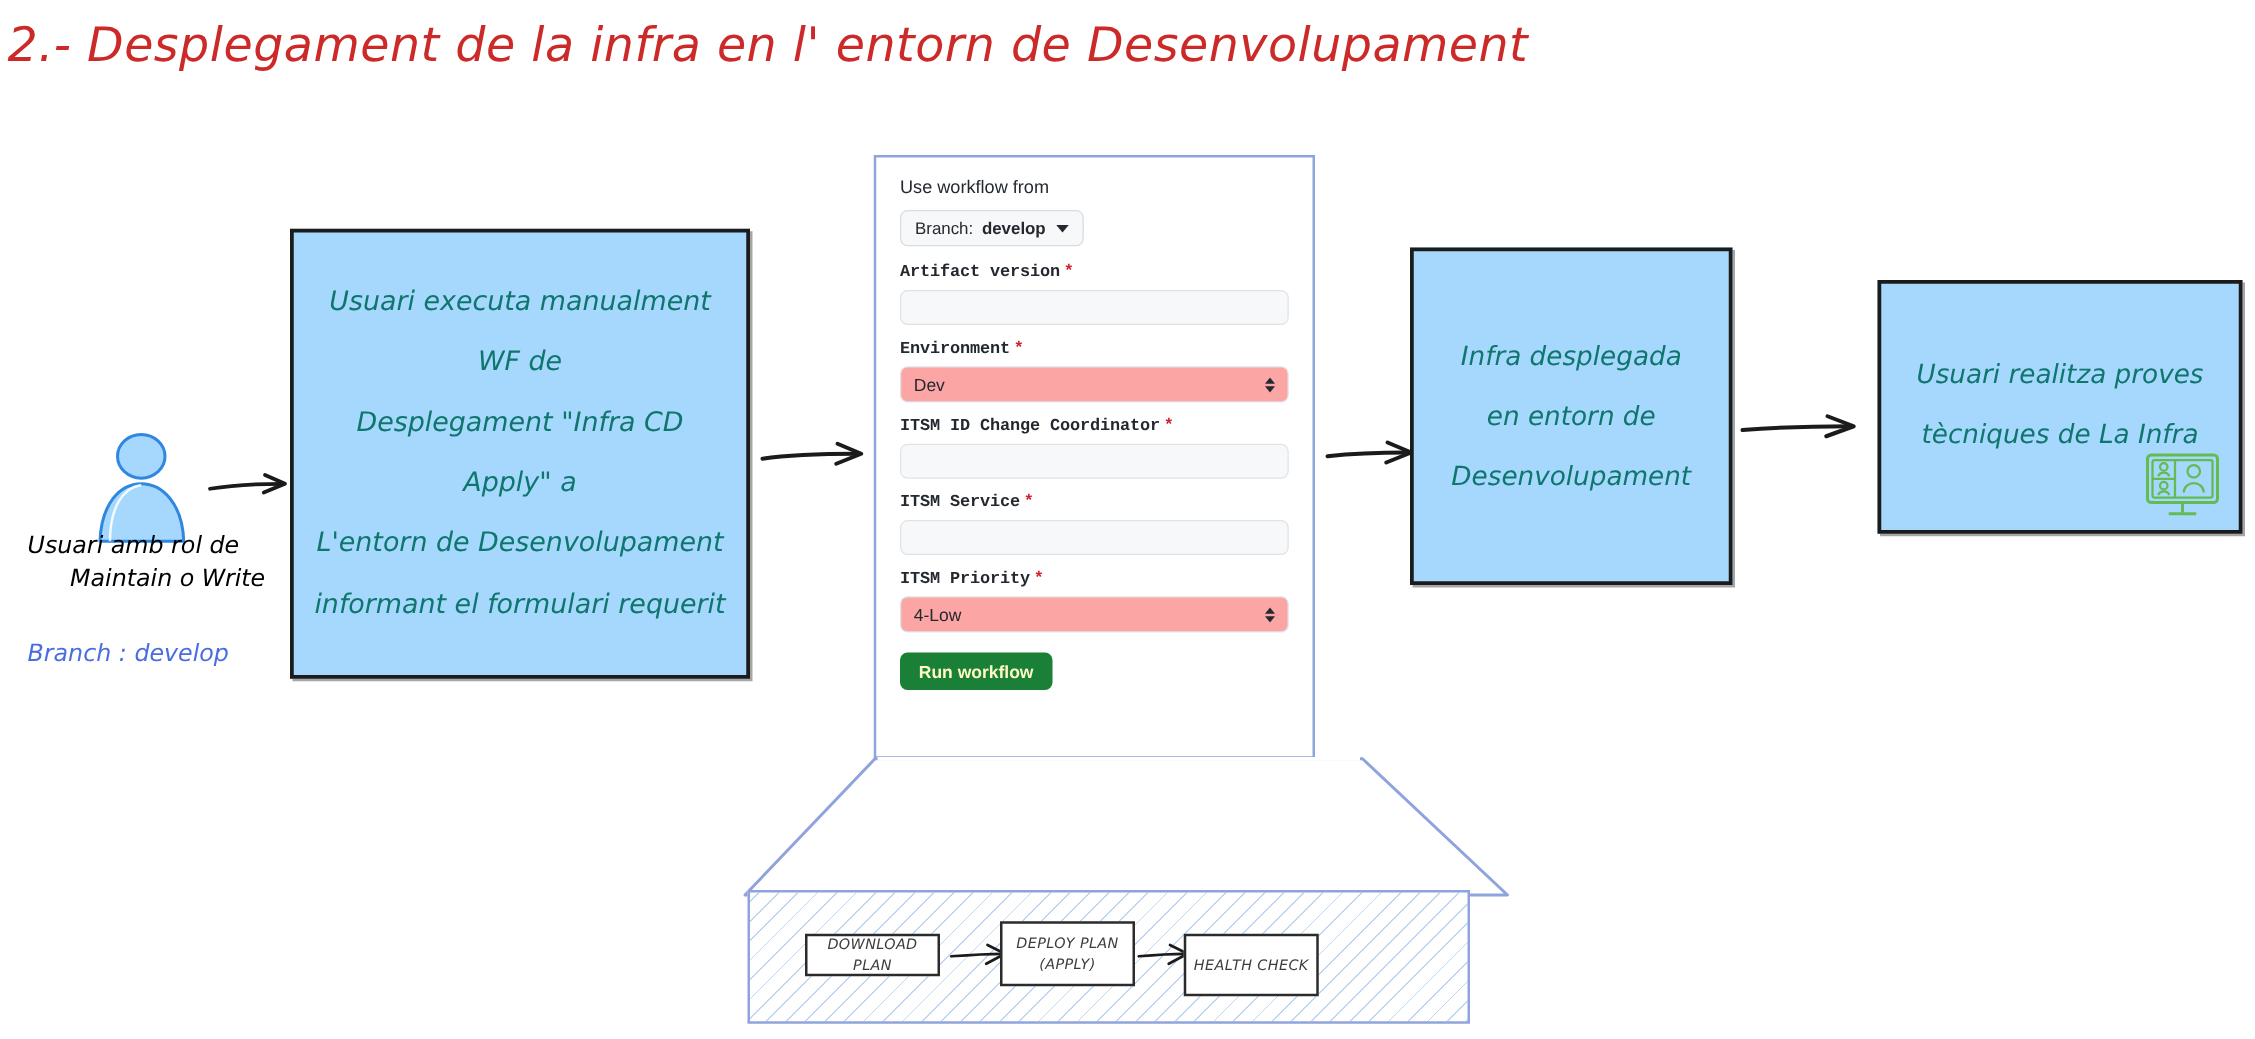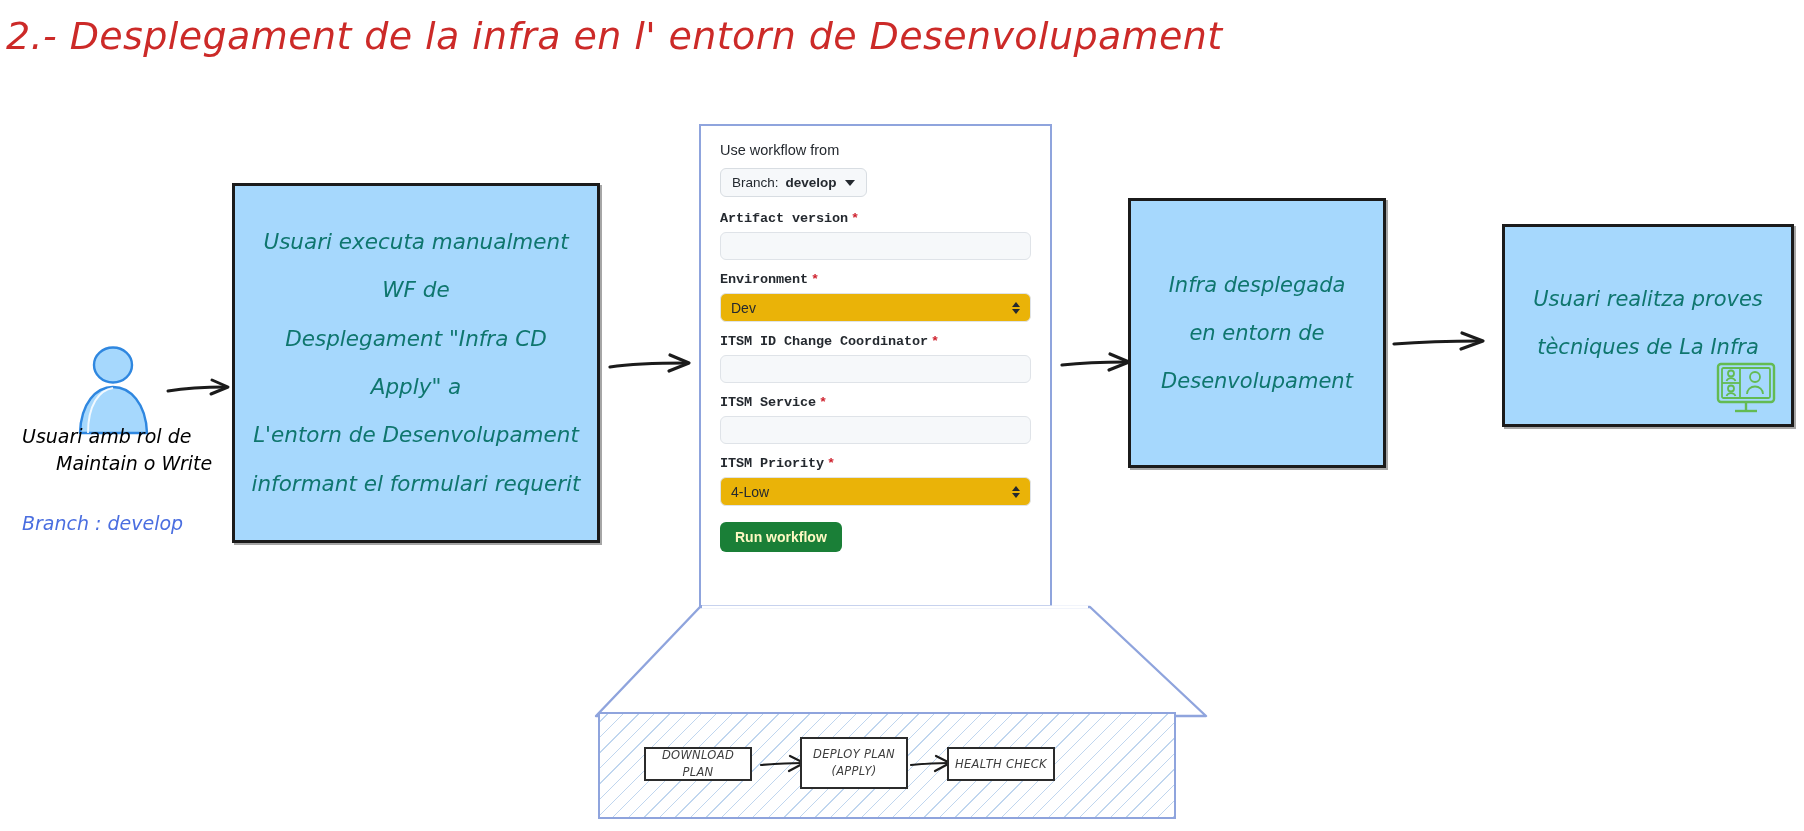--- a/index.html
+++ b/index.html
@@ -151,21 +151,21 @@
     width: 100%;
     height: 28px;
     background: #f6f8fa;
     border: 1px solid #dfe3e8;
     border-radius: 6px;
   }
   .gh-select {
     position: relative;
     width: 100%;
     height: 29px;
-    background: #eab308;
+    background: #fca5a5;
     border: 1px solid #dfe3e8;
     border-radius: 6px;
     display: flex;
     align-items: center;
     padding: 0 10px;
     font-family: "Liberation Sans", sans-serif;
     font-size: 14px;
     color: #24292f;
   }
   .sel-arrows {
@@ -223,21 +223,21 @@
     text-align: center;
     font-family: "DejaVu Sans", sans-serif;
     font-style: italic;
     font-size: 11.5px;
     line-height: 1.45;
     color: #3d3d3d;
     letter-spacing: 0.3px;
   }
   #step-download { left: 44px; top: 33px; width: 108px; height: 34px; }
   #step-deploy   { left: 200px; top: 23px; width: 108px; height: 52px; }
-  #step-health   { left: 347px; top: 33px; width: 108px; height: 34px; }
+  #step-health   { left: 347px; top: 33px; width: 108px; height: 50px; }
 </style>
 </head>
 <body>
 
 <div id="stage">
 
   <div id="title">2.- Desplegament de la infra en l' entorn de Desenvolupament</div>
 
   <div id="actor">
     <svg width="110" height="90" viewBox="0 0 110 90">

